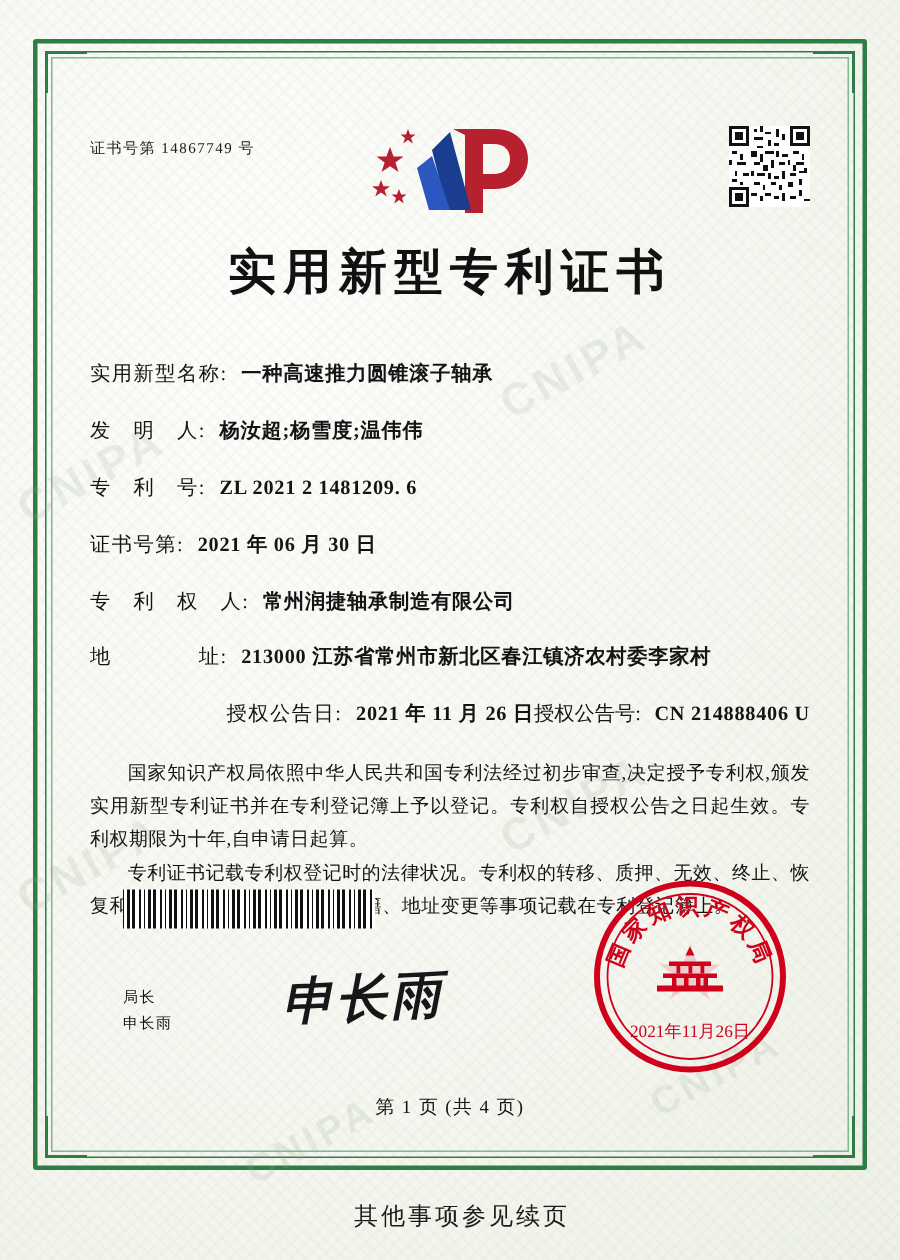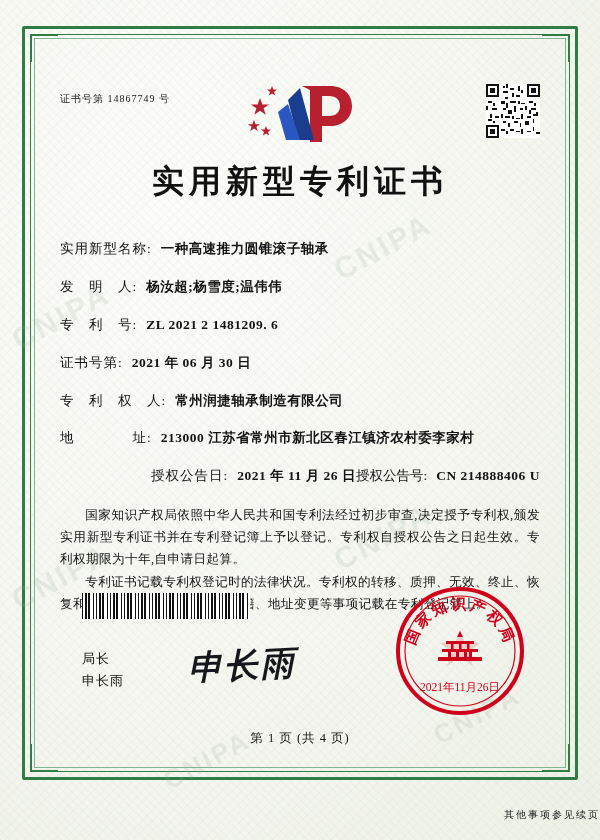--- a/index.html
+++ b/index.html
@@ -177,21 +177,21 @@
       to right,
       #111 0 1px, #fff 1px 3px, #111 3px 5px, #fff 5px 6px,
       #111 6px 8px, #fff 8px 11px, #111 11px 12px, #fff 12px 14px
     );
   }
 
   .signer {
     position: absolute;
     left: 22px;
     bottom: 54px;
-    font-size: 13px;
+    font-size: 10px;
     line-height: 1.65;
     color: #111;
     letter-spacing: 1px;
   }
   .signature {
     position: absolute;
     left: 128px;
     bottom: 56px;
     font-size: 34px;
     color: #15171a;
@@ -220,22 +220,22 @@
     font-size: 12.5px;
     color: #141414;
     letter-spacing: 1px;
   }
 
   .footnote {
     position: absolute;
     left: 16px;
     right: 0;
     bottom: 18px;
-    text-align: right;
-    font-size: 10px;
+    text-align: center;
+    font-size: 16px;
     color: #1b1b1b;
     letter-spacing: 2px;
   }
 </style>
 </head>
 <body>
 
 <div class="page">
   <div class="bg-tex"></div>
 

